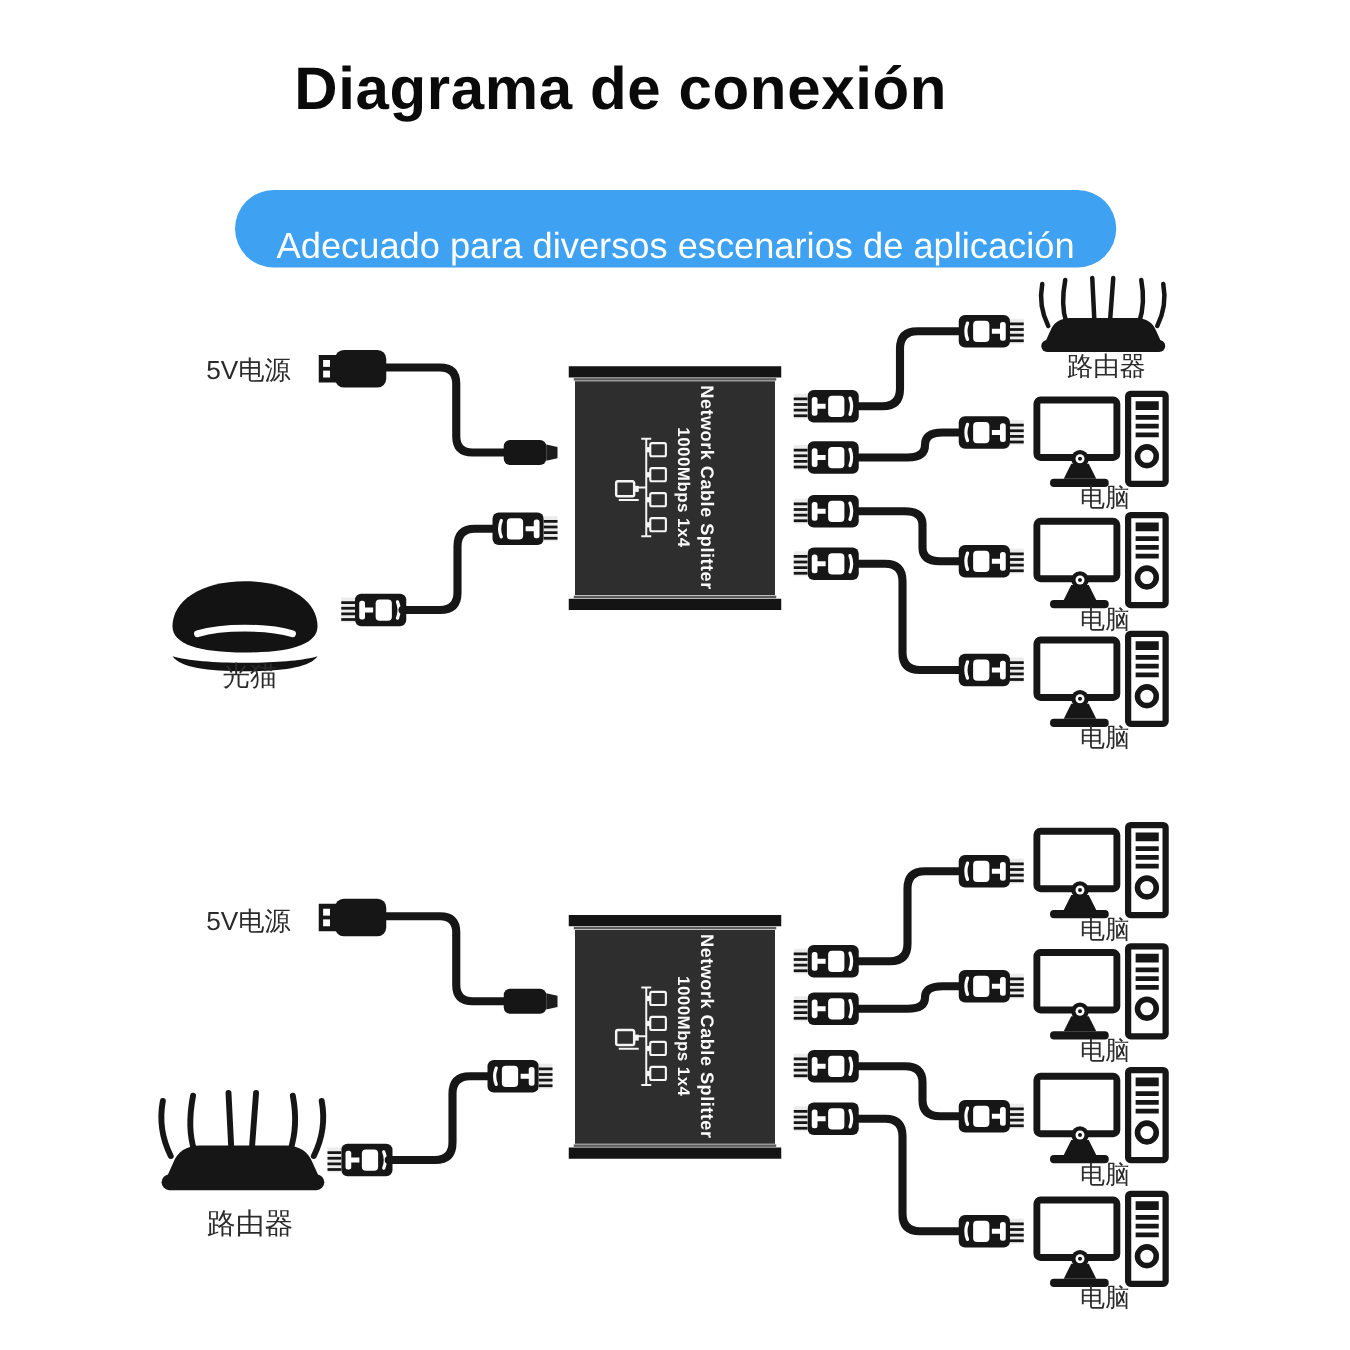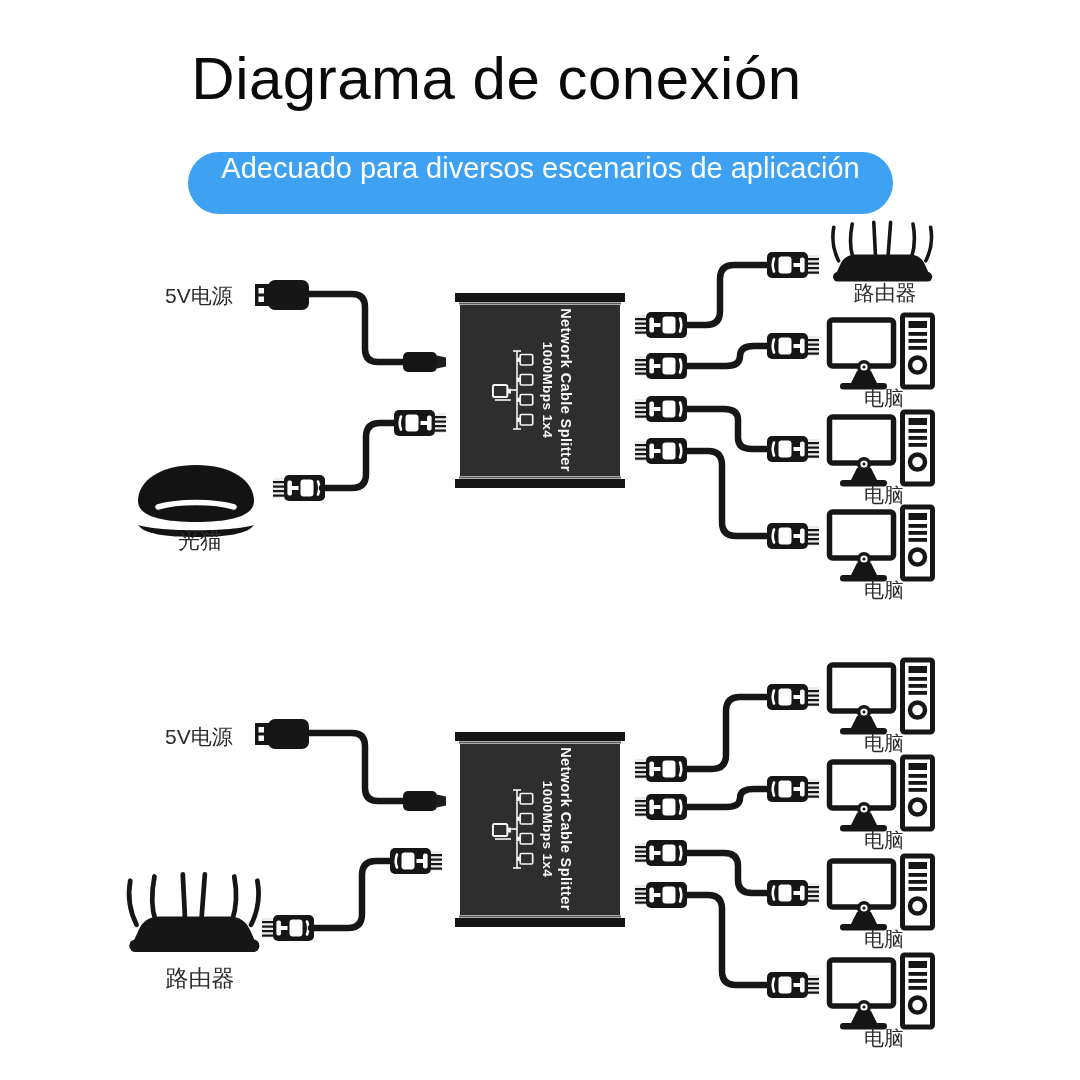--- a/index.html
+++ b/index.html
@@ -2,25 +2,25 @@
 <html><head>
 <meta charset="utf-8">
 <style>
   html,body{margin:0;padding:0;background:#ffffff;}
   .stage{
     position:relative;width:1080px;height:1080px;background:#ffffff;overflow:hidden;
     font-family:"Liberation Sans","DejaVu Sans",sans-serif;
   }
   .title{
     position:absolute;left:0;top:44px;width:993px;text-align:center;
-    font-size:60px;font-weight:normal;color:#0a0a0a;letter-spacing:0.5px;
+    font-size:48px;font-weight:bold;color:#0a0a0a;letter-spacing:0.5px;
   }
   .banner{
     position:absolute;left:188px;top:152px;width:705px;height:62px;
-    background:#3EA1F1;border-radius:32px;display:flex;align-items:flex-start;justify-content:center;
+    background:#3EA1F1;border-radius:32px;display:flex;align-items:flex-end;justify-content:center;
     color:#ffffff;font-size:29px;font-weight:400;
   }
   svg.diagram{position:absolute;left:0;top:0;}
   .cjk-label{fill:#2b2b2b;font-family:"Liberation Sans","DejaVu Sans",sans-serif;}
   .splitter-text{fill:#fafafa;font-size:14.5px;font-weight:bold;text-anchor:middle;letter-spacing:0.4px;
     font-family:"Liberation Sans","DejaVu Sans",sans-serif;}
   .splitter-text2{fill:#fafafa;font-size:13.5px;font-weight:bold;text-anchor:middle;letter-spacing:0.4px;
     font-family:"Liberation Sans","DejaVu Sans",sans-serif;}
   .cable{stroke:#161616;stroke-width:6.5;fill:none;stroke-linecap:round;}
 </style>

